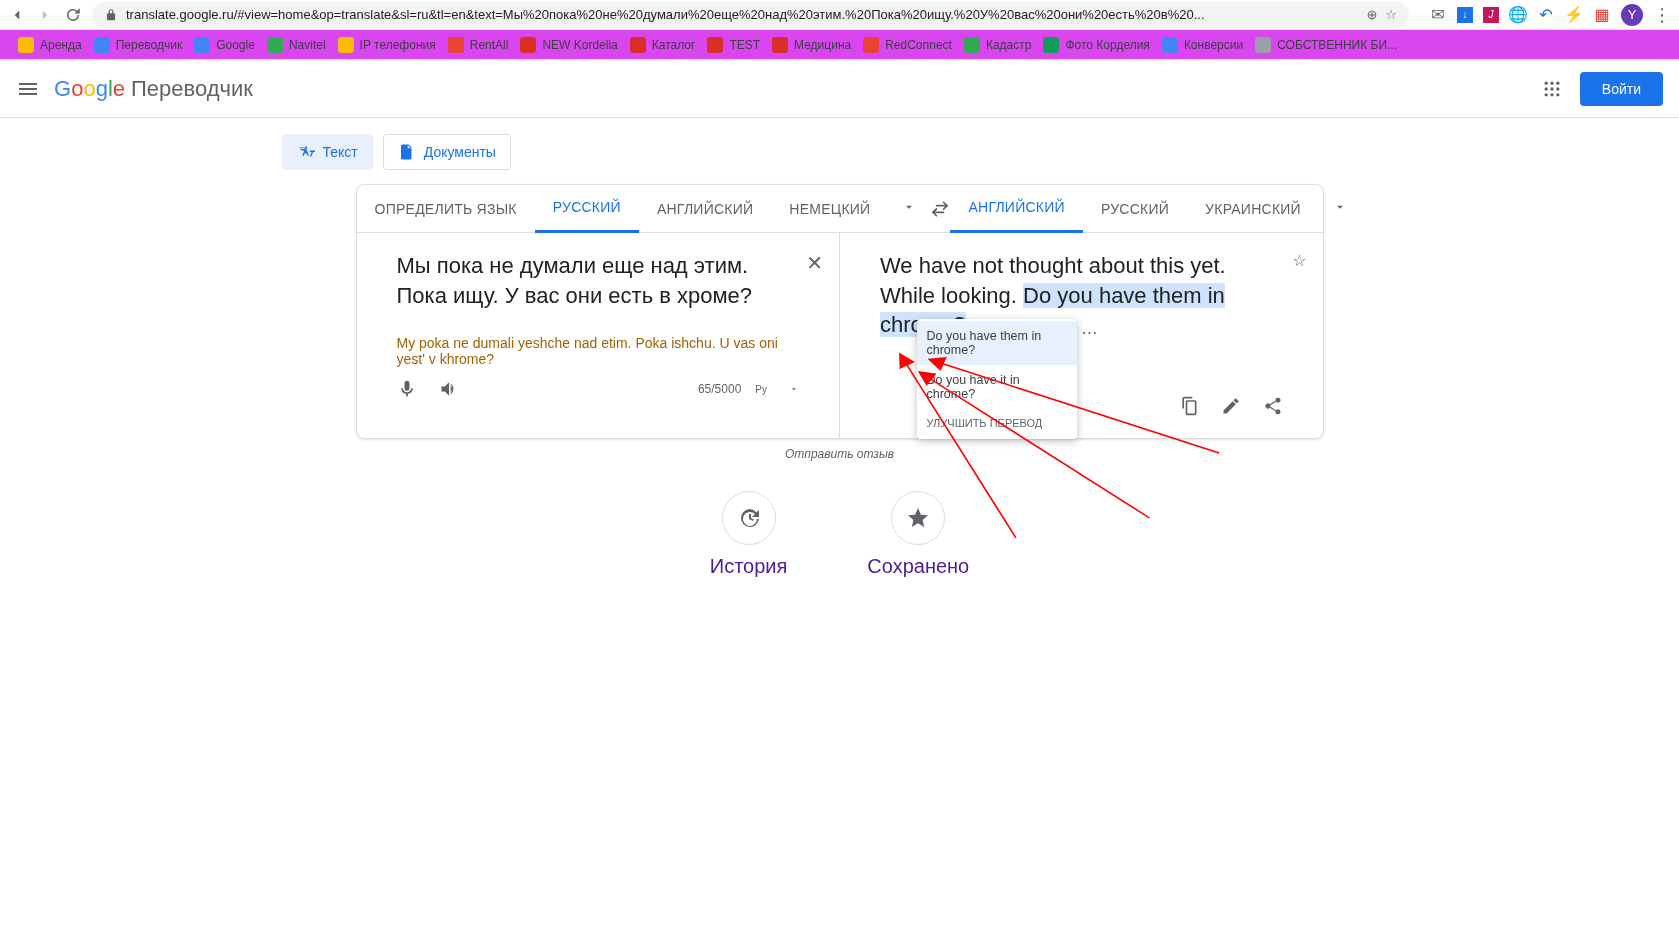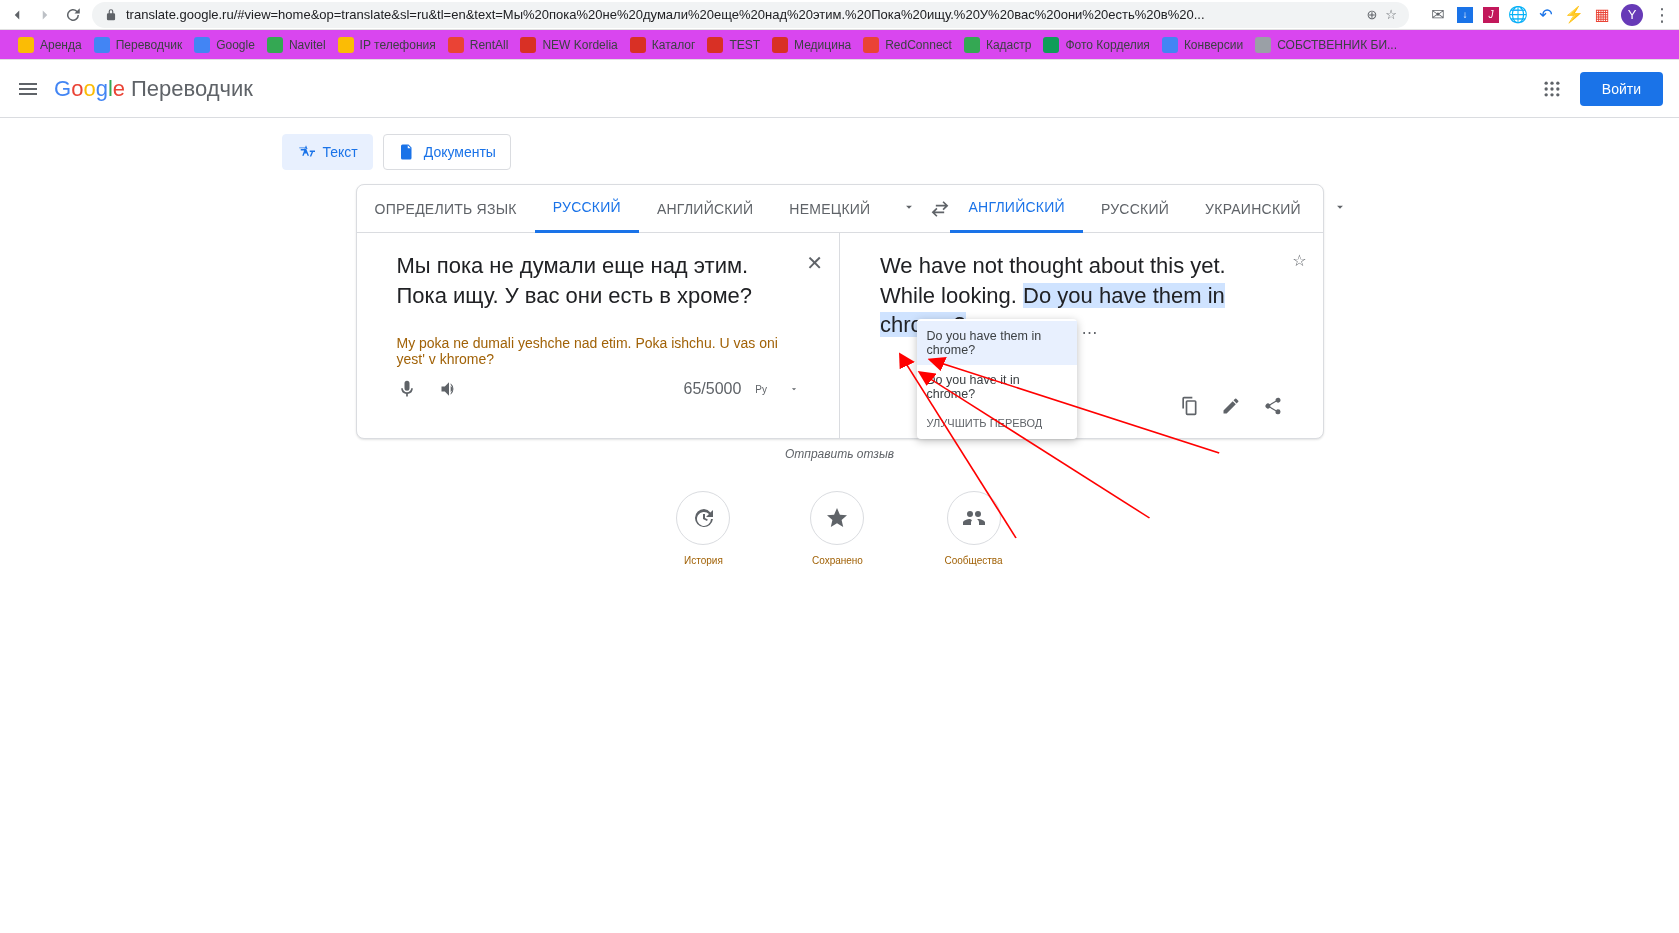--- a/index.html
+++ b/index.html
@@ -61,33 +61,33 @@
   .text-col.src { border-right:1px solid #dadce0;}
   .src-text { font-size:22px; line-height:1.35; color:#202124; min-height:72px; outline:none; padding-right:30px;}
   .tgt-text { font-size:22px; line-height:1.35; color:#202124; min-height:72px;}
   .tgt-text .hl { background:#cfe3ff; }
   .clear-x { position:absolute; top:18px; right:16px; color:#5f6368; font-size:20px;}
   .star-out { position:absolute; top:18px; right:16px; color:#5f6368;}
 
   .translit { font-size:14px; color:#a16207; margin-top:12px;}
   .bottom-row { display:flex; align-items:center; justify-content:space-between; height:44px;}
   .bottom-row .icons { display:flex; align-items:center; gap:22px; color:#5f6368;}
-  .counter { font-size:16px; color:#5f6368;}
+  .counter { font-size:12px; color:#5f6368;}
   .ime { margin-left:14px; color:#5f6368; display:flex; align-items:center; gap:22px; font-size:10px;}
 
   
   .suggest-pop { position:absolute; left:560px; top:134px; width:160px; background:#fff; border-radius:4px; box-shadow:0 2px 8px rgba(0,0,0,.25); padding:2px 0; z-index:10;}
   .suggest-item { padding:8px 10px; font-size:12.5px; color:#3c4043;}
   .suggest-item.sel { background:#e8f0fe;}
   .suggest-improve { padding:8px 10px; font-size:11px; color:#5f6368; text-transform:uppercase;}
   .dots-btn { position:absolute; left:725px; top:138px; font-size:16px; color:#5f6368; width:14px; text-align:center; z-index:10;}
 
   
   .quick { margin:30px auto 0; display:flex; gap:80px; justify-content:center;}
-  .qitem { display:flex; flex-direction:column; align-items:center; gap:10px; color:#a16207; font-size:10px;}
+  .qitem { display:flex; flex-direction:column; align-items:center; gap:10px; color:#4c1d95; font-size:20px;}
   .qcircle { width:54px; height:54px; border:1px solid #dadce0; border-radius:50%; display:flex; align-items:center; justify-content:center;}
 
   .feedback { width:1116px; margin:6px auto 0; text-align:center; font-size:12px; color:#5f6368; font-style:italic;}
 
   
   .arrows { position:absolute; pointer-events:none; top:0; left:0; width:100%; height:600px; z-index:20;}
 
   .ico-sm svg{ width:100%; height:100%; }
 
 </style>
@@ -330,28 +330,20 @@
       <span>История</span>
     </div>
     <div class="qitem">
       <div class="qcircle">
           <span class="ico-sm" style="width:24px;height:24px;"><svg viewBox="0 0 24 24">
               <path fill="#5f6368" d="M12 17.3l-6.2 3.7 1.6-7L2 9.3l7.1-.6L12 2l2.9 6.7 7.1.6-5.4 4.7 1.6 7z"></path>
             </svg></span>
         </div>
       <span>Сохранено</span>
     </div>
-    <div class="qitem">
-      <div class="qcircle">
-          <span class="ico-sm" style="width:24px;height:24px;"><svg viewBox="0 0 24 24">
-              <path fill="#5f6368" d="M16 11a3 3 0 1 0-3-3 3 3 0 0 0 3 3zm-8 0a3 3 0 1 0-3-3 3 3 0 0 0 3 3zm0 2c-2.3 0-7 1.2-7 3.5V19h8v-2.5c0-.9.4-1.7 1-2.3A12 12 0 0 0 8 13zm8 0c-.3 0-.6 0-1 .1 1.2.9 2 2 2 3.4V19h6v-2.5c0-2.3-4.7-3.5-7-3.5z"></path>
-            </svg></span>
-        </div>
-      <span>Сообщества</span>
-    </div>
   </div>
 
   <svg class="arrows" viewBox="0 0 1446 600" preserveAspectRatio="none">
     <defs>
         <marker id="ah" markerWidth="10" markerHeight="10" refX="2" refY="5" orient="auto">
           <path d="M0,0 L10,5 L0,10 z" fill="#ff0000"></path>
         </marker>
       </defs>
     <line x1="875" y1="420" x2="780" y2="245" stroke="#ff0000" stroke-width="1.5" marker-end="url(#ah)"></line>
     <line x1="990" y1="400" x2="800" y2="260" stroke="#ff0000" stroke-width="1.5" marker-end="url(#ah)"></line>

